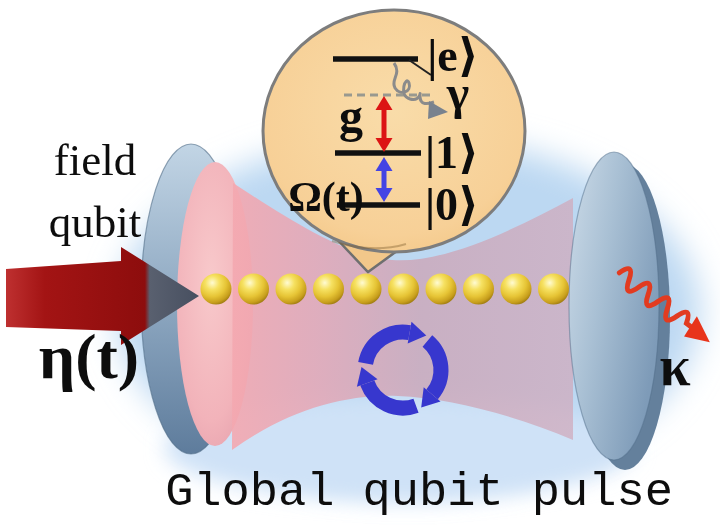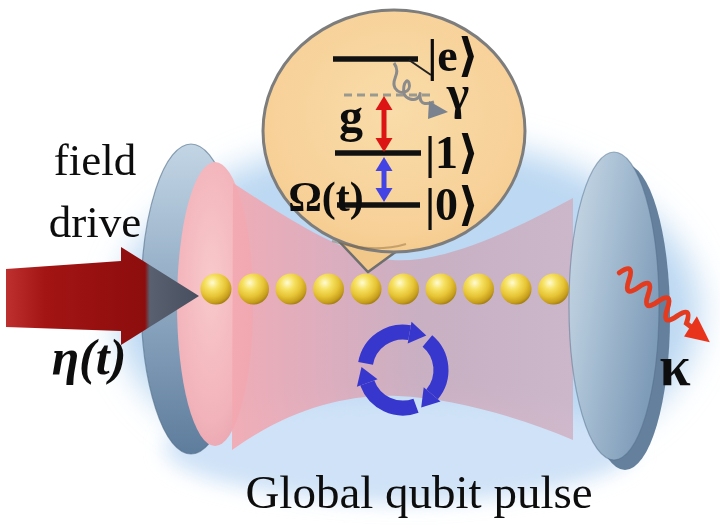--- a/index.html
+++ b/index.html
@@ -148,25 +148,25 @@
 
     <polygon points="6,269 121,261 121,247 199,296 121,345 121,331 6,327" fill="url(#driveArrowGrad)"></polygon>
 
     <g transform="translate(623,268) rotate(37)">
       <path d="M 0,6 Q 6,-12 12,6 T 24,6 T 36,6 T 48,6 T 60,6 T 72,6 T 84,6 L 92,6" fill="none" stroke="#E23B20" stroke-width="5" stroke-linecap="round"></path>
       <polygon points="114,7 88,-6 90,18" fill="#E8341B"></polygon>
     </g>
   </svg>
 
   <div class="lbl" style="left:95px;top:160px;font-size:45px;">field</div>
-  <div class="lbl" style="left:95px;top:222px;font-size:45px;">drive</div>
+  <div class="lbl" style="left:95px;top:222px;font-size:45px;">qubit</div>
 
-  <div class="lbl b" style="left:89px;top:357px;font-size:50px;font-style:italic;">η(t)</div>
+  <div class="lbl b" style="left:89px;top:357px;font-size:64px;">η(t)</div>
   <div class="lbl b" style="left:675px;top:366px;font-size:56px;">κ</div>
-  <div class="lbl" style="left:419px;top:492px;font-size:47px;">Global qubit pulse</div>
+  <div class="lbl" style="left:419px;top:492px;font-size:47px;font-family:Liberation Mono, monospace;">Global qubit pulse</div>
 
   <div class="lbl b" style="left:458px;top:93px;font-size:48px;">γ</div>
   <div class="lbl b" style="left:351px;top:116px;font-size:48px;">g</div>
   <div class="lbl b" style="left:326px;top:181px;font-size:42px;margin-top:16px;">Ω(t)</div>
   <div class="lbl b" style="left:453px;top:56px;font-size:46px;">|e⟩</div>
   <div class="lbl b" style="left:452px;top:153px;font-size:46px;">|1⟩</div>
   <div class="lbl b" style="left:452px;top:205px;font-size:46px;">|0⟩</div>
 
 </div>
 

